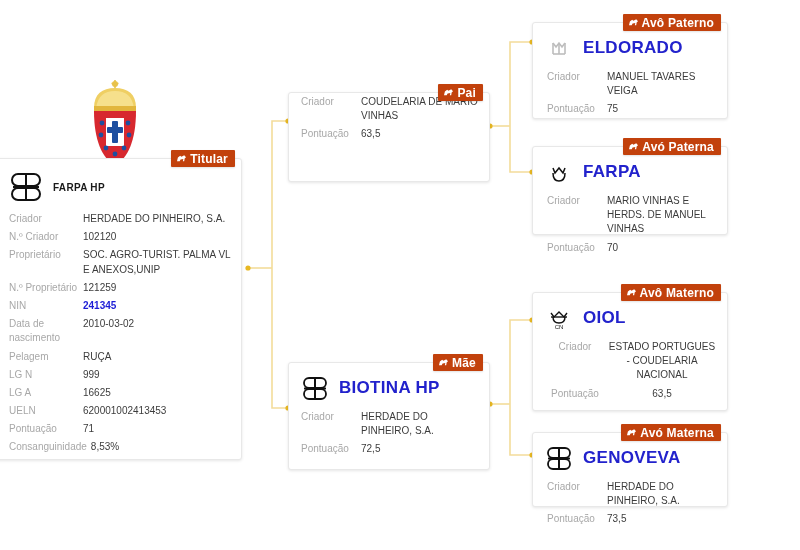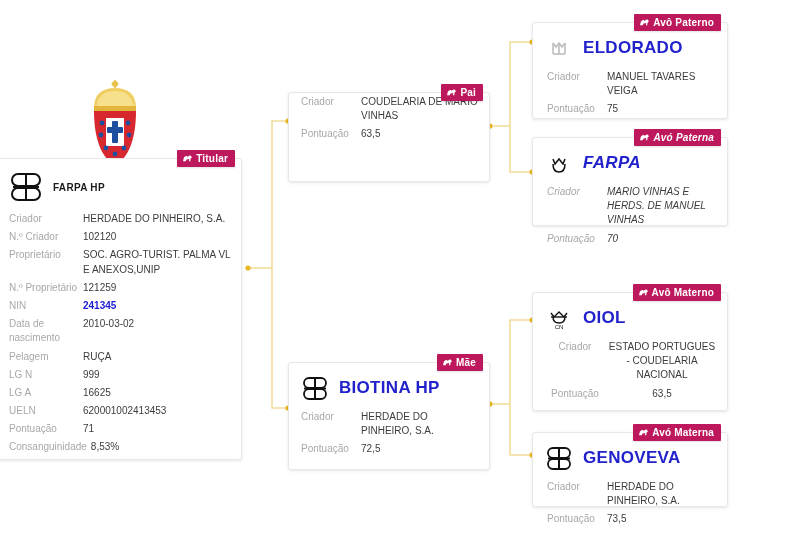--- a/index.html
+++ b/index.html
@@ -30,33 +30,33 @@
     position: absolute;
     background: #ffffff;
     border: 1px solid #e8e8e8;
     border-radius: 3px;
     box-shadow: 0 1px 3px rgba(0,0,0,0.10);
   }
   .card.main  { left: -4px;  top: 158px; width: 246px; height: 302px; }
   .card.pai   { left: 288px; top: 92px;  width: 202px; height: 90px; }
   .card.mae   { left: 288px; top: 362px; width: 202px; height: 108px; }
   .card.gp1   { left: 532px; top: 22px;  width: 196px; height: 97px; }
-  .card.gp2   { left: 532px; top: 137px; width: 196px; height: 89px; font-style: italic; }
+  .card.gp2   { left: 532px; top: 146px; width: 196px; height: 89px; }
   .card.gm1   { left: 532px; top: 292px; width: 196px; height: 119px; text-align: center; }
   .card.gm2   { left: 532px; top: 432px; width: 196px; height: 75px; }
 
   
   .badge {
     position: absolute; top: -9px; right: 6px;
     height: 17px;
     display: flex; align-items: center; gap: 3px;
     padding: 0 7px 0 5px;
-    background: #be185d;
+    background: #c2410c;
     color: #ffffff;
-    font-size: 10px;
+    font-size: 12px;
     font-weight: bold;
     letter-spacing: .2px;
     white-space: nowrap;
     border-radius: 1px;
     box-shadow: 0 1px 2px rgba(0,0,0,.12);
   }
   .badge .hz { width: 11px; height: 9px; flex: 0 0 auto; display:block; }
 
   
   .chead {

